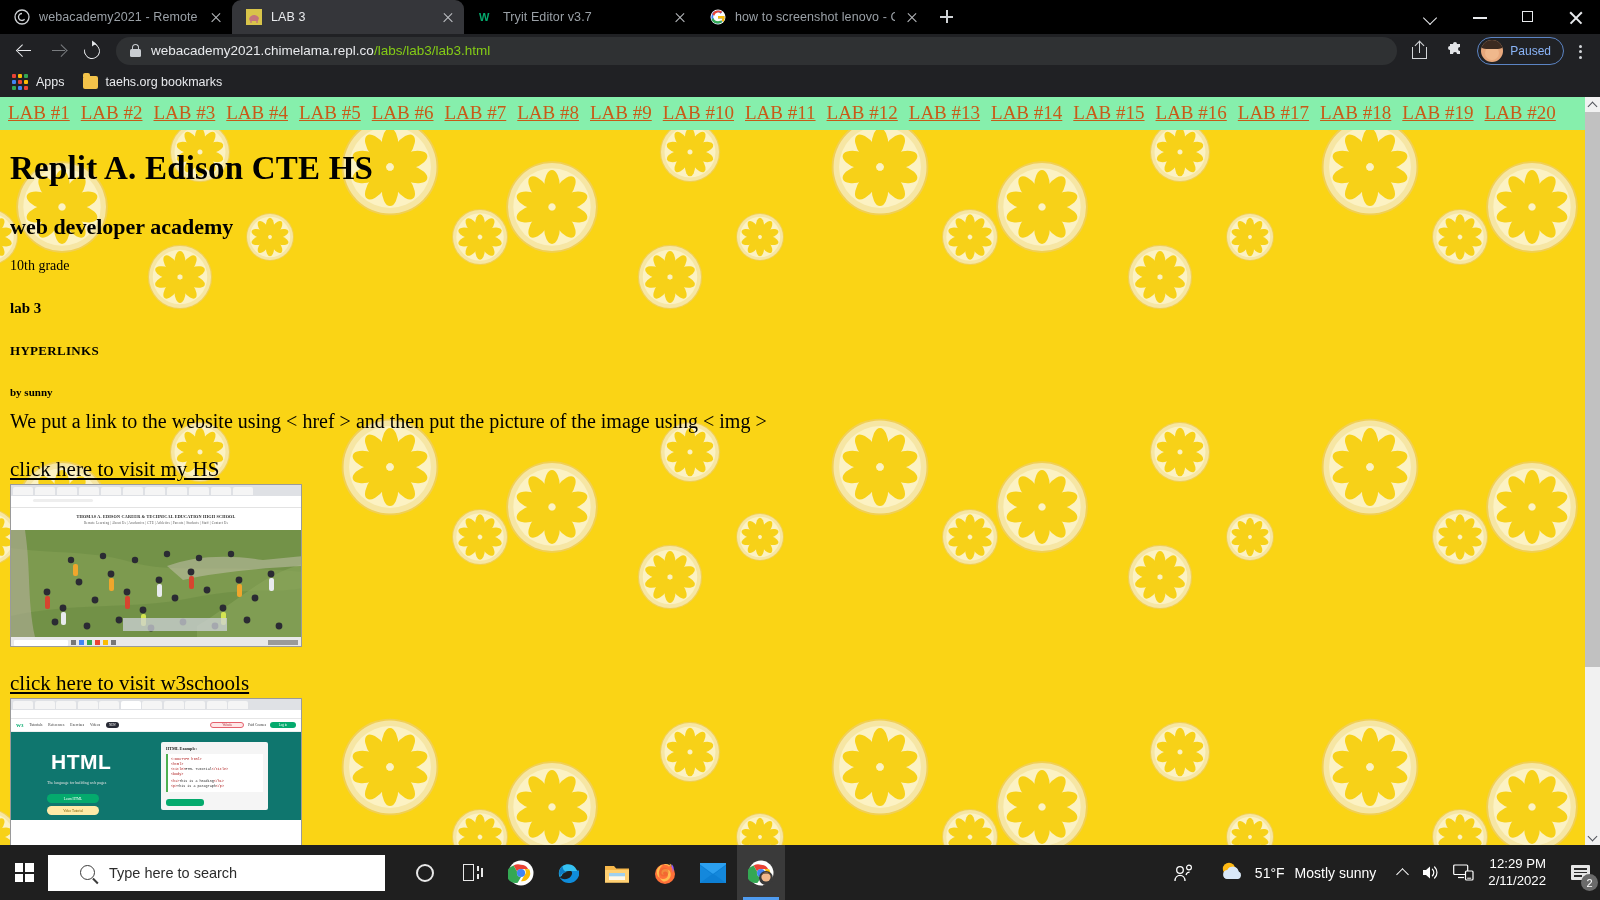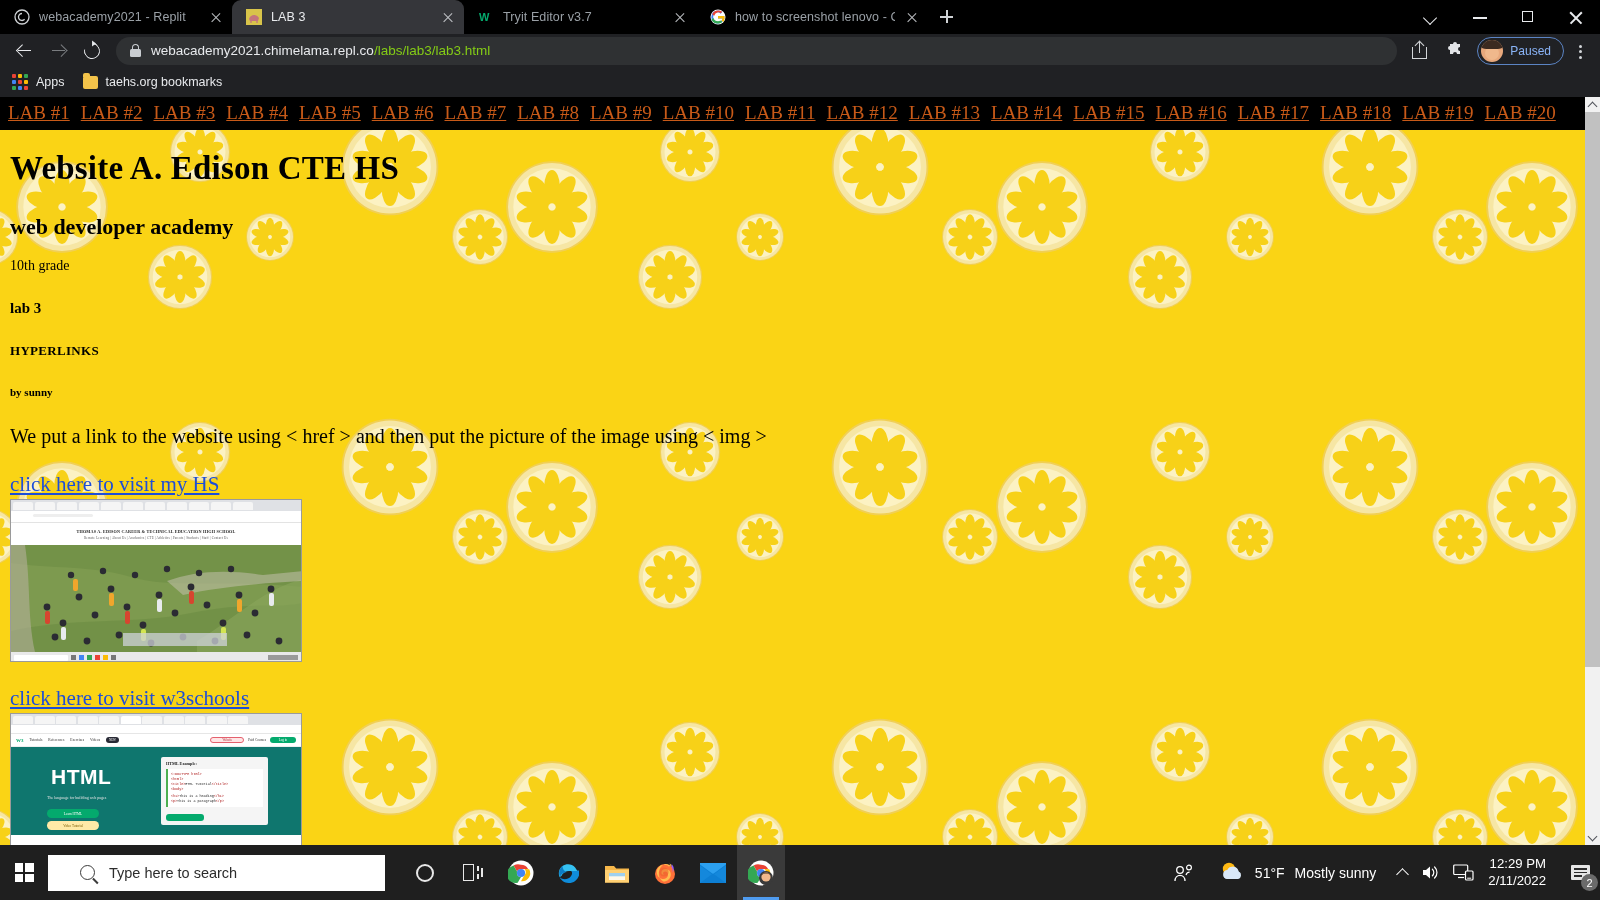--- a/index.html
+++ b/index.html
@@ -105,39 +105,39 @@
 
   
   #viewport { position:absolute; left:0; top:97px; width:1600px; height:748px;
     background:#FAD415; overflow:hidden; }
   #page { position:absolute; left:0; top:0; width:1585px; height:748px; overflow:hidden; }
   #lemon-bg { position:absolute; left:0; top:0; width:1585px; height:1200px; z-index:0; }
 
   #content { position:absolute; left:0; top:0; width:1585px; z-index:2; }
 
   #lab-nav {
-    background:#000000; padding:5px 8px 6px 8px; white-space:nowrap;
+    background:#86efac; padding:5px 8px 6px 8px; white-space:nowrap;
     font-family:"Liberation Serif", serif;
   }
   #lab-nav a {
     color:#C85A18; font-size:19px; text-decoration:underline; margin-right:11px;
     font-family:"Liberation Serif", serif;
   }
 
   #hero { padding:8px 10px 0 10px; font-family:"Liberation Serif", serif; color:#000; }
   #h1 { font-size:33px; font-weight:bold; margin:12px 0 0 0; letter-spacing:.2px; }
   #h2 { font-size:22px; font-weight:bold; margin:27px 0 0 0; }
   #h3 { font-size:14px; font-weight:normal; margin:18px 0 0 0; }
   #h4 { font-size:15px; font-weight:bold; margin:26px 0 0 0; }
   #h5 { font-size:13px; font-weight:bold; margin:26px 0 0 0; letter-spacing:.3px; }
   #h6 { font-size:11px; font-weight:bold; margin:27px 0 0 0; }
-  #para { font-size:20px; margin:27px 0 0 0; font-family:"Liberation Serif", serif; }
+  #para { font-size:20px; margin:12px 0 0 0; font-family:"Liberation Serif", serif; }
   .page-link {
     display:block; font-family:"Liberation Serif", serif; font-size:21px;
-    color:#1d4ed8; text-decoration:underline; margin-top:24px;
+    color:#000000; text-decoration:underline; margin-top:24px;
   }
   .shot { display:block; width:292px; height:163px; border:1px solid #9a9a9a; margin-top:2px; background:#fff; }
 
   
   .mini-chrome { position:relative; width:100%; height:100%; overflow:hidden; background:#fff; }
   .mini-tabbar { height:11px; background:#dfe1e5; display:flex; align-items:center; gap:2px; padding:0 2px; }
   .mini-tab { width:20px; height:8px; background:#f5f5f5; border-radius:2px 2px 0 0; }
   .mini-urlbar { height:9px; background:#fff; border-bottom:1px solid #e3e3e3; }
   .mini-urlbar:after { content:""; display:block; margin:3px 0 0 22px; width:60px; height:3px;
       background:#eee; border-radius:2px; }
@@ -223,21 +223,21 @@
 
   <div id="tab-strip">
 
     <div class="tab inactive">
       <span class="tab-fav">
         <svg width="16" height="16" viewBox="0 0 16 16">
             <circle cx="8" cy="8" r="7" fill="none" stroke="#cfd2d5" stroke-width="1.3"></circle>
             <path d="M8 4.5a3.5 3.5 0 1 0 2.6 5.8" fill="none" stroke="#cfd2d5" stroke-width="1.3"></path>
           </svg>
       </span>
-      <span class="tab-title">webacademy2021 - Replit</span>
+      <span class="tab-title">webacademy2021 - Remote</span>
       <span class="tab-close"></span>
     </div>
 
     <div class="tab active">
       <span class="tab-fav">
         <svg width="16" height="16" viewBox="0 0 16 16">
             <rect width="16" height="16" fill="#d8c44a"></rect>
             <path d="M3 10c1-3 3-4 5-4s4 1 5 3l-1 3H4z" fill="#c4757c"></path>
             <path d="M5 12v2M11 12v2" stroke="#c4757c" stroke-width="1.3"></path>
           </svg>
@@ -390,21 +390,21 @@
         <rect width="1585" height="1200" fill="url(#lemonpat)"></rect>
       </svg>
 
       <div id="content">
 
         <div id="lab-nav">
           <a href="#">LAB #1</a><a href="#">LAB #2</a><a href="#">LAB #3</a><a href="#">LAB #4</a><a href="#">LAB #5</a><a href="#">LAB #6</a><a href="#">LAB #7</a><a href="#">LAB #8</a><a href="#">LAB #9</a><a href="#">LAB #10</a><a href="#">LAB #11</a><a href="#">LAB #12</a><a href="#">LAB #13</a><a href="#">LAB #14</a><a href="#">LAB #15</a><a href="#">LAB #16</a><a href="#">LAB #17</a><a href="#">LAB #18</a><a href="#">LAB #19</a><a href="#">LAB #20</a>
         </div>
 
         <div id="hero">
-          <h1 id="h1">Website A. Edison CTE HS</h1>
+          <h1 id="h1">Replit A. Edison CTE HS</h1>
           <h2 id="h2">web developer academy</h2>
           <h3 id="h3">10th grade</h3>
           <h4 id="h4">lab 3</h4>
           <h5 id="h5">HYPERLINKS</h5>
           <h6 id="h6">by sunny</h6>
 
           <p id="para">We put a link to the website using &lt; href &gt; and then put the picture of the image using &lt; img &gt;</p>
 
           <a class="page-link" href="#">click here to visit my HS</a>
 

